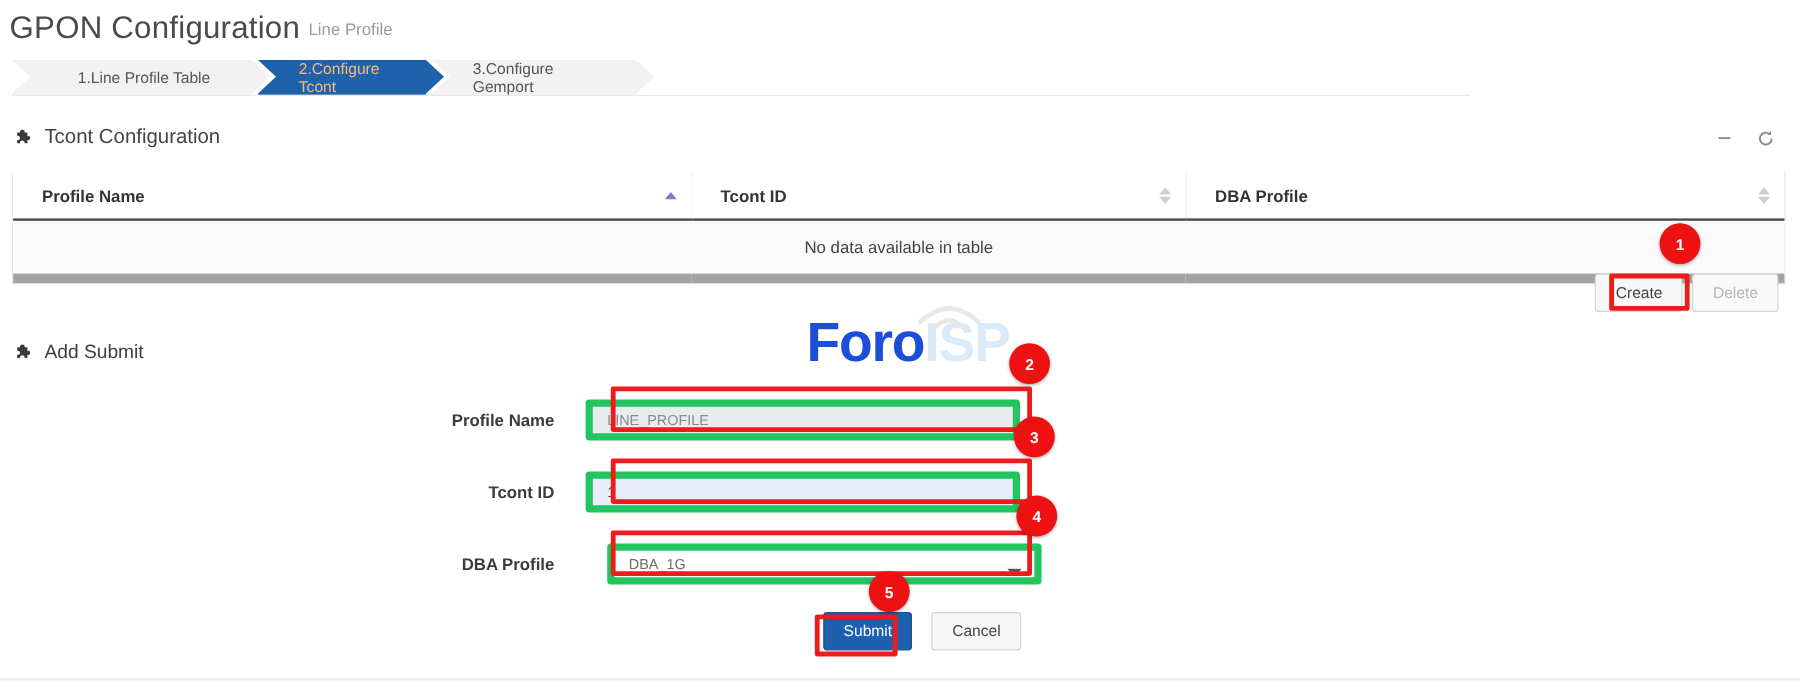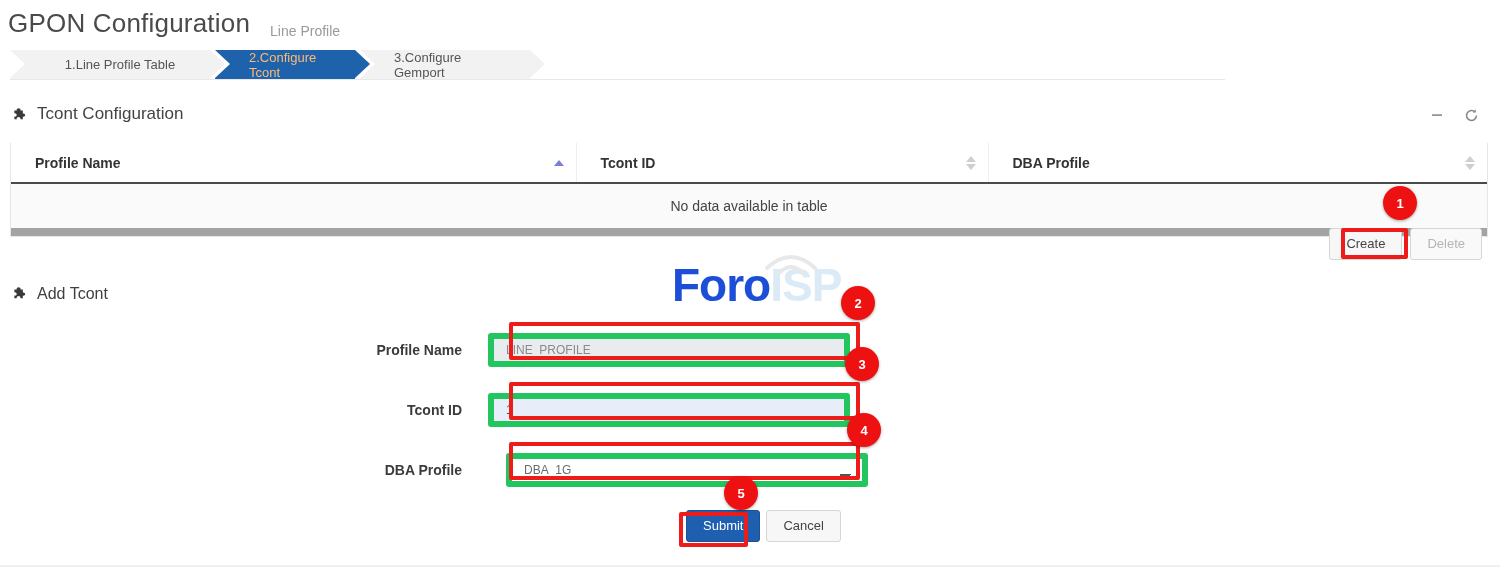--- a/index.html
+++ b/index.html
@@ -13,21 +13,21 @@
     width: 1500px; height: 574px;
     position: relative;
     overflow: hidden;
     color: #333333;
   }
 
   
   .page-head {
     position: absolute;
     left: 8px; top: 8px;
-    display: flex; align-items: flex-end; gap: 20px;
+    display: flex; align-items: center; gap: 7px;
   }
   .page-title {
     font-size: 26px;
     font-weight: 400;
     color: #4a4a4a;
     letter-spacing: .2px;
   }
   .page-subtitle {
     font-size: 14px;
     color: #9a9a9a;
@@ -270,21 +270,21 @@
     cursor: pointer;
     margin-left: 18px;
   }
 
   .submit-row {
     position: absolute;
     left: 0; top: 510px;
     width: 1500px;
     display: flex;
     align-items: center;
-    gap: 6px;
+    gap: 16px;
     padding-left: 686px;
   }
 
   
   .hl {
     position: absolute;
     border: 4px solid #ee1b1b;
     border-radius: 2px;
     pointer-events: none;
     z-index: 40;
@@ -418,21 +418,21 @@
 
 <div class="actions-row">
   <button class="btn">Create</button>
   <button class="btn disabled">Delete</button>
 </div>
 
 <div class="sub-head">
   <svg class="puzzle-icon" viewBox="0 0 16 16">
     <path fill="#3a3a3a" d="M6.2 1.1c-1 0-1.8.7-1.8 1.6 0 .2 0 .4.1.5H2.2v2.6c.2.1.4.1.6.1.9 0 1.6.7 1.6 1.6S3.7 9.1 2.8 9.1c-.2 0-.4 0-.6-.1v2.6h2.3c-.1-.2-.1-.4-.1-.6 0-.9.8-1.6 1.8-1.6s1.8.7 1.8 1.6c0 .2 0 .4-.1.6h2.3V9.1c.2.1.4.1.6.1.9 0 1.6-.7 1.6-1.6s-.7-1.6-1.6-1.6c-.2 0-.4 0-.6.1V3.2H8c.1-.2.1-.3.1-.5 0-.9-.8-1.6-1.9-1.6z"></path>
   </svg>
-  <div class="sub-head-title">Add Tcont</div>
+  <div class="sub-head-title">Add Submit</div>
 </div>
 
 <div class="form">
 
   <div class="form-row">
     <div class="form-label">Profile Name</div>
     <input class="field disabled" type="text" disabled="" value="LINE_PROFILE" style="">
   </div>
 
   <div class="form-row">

